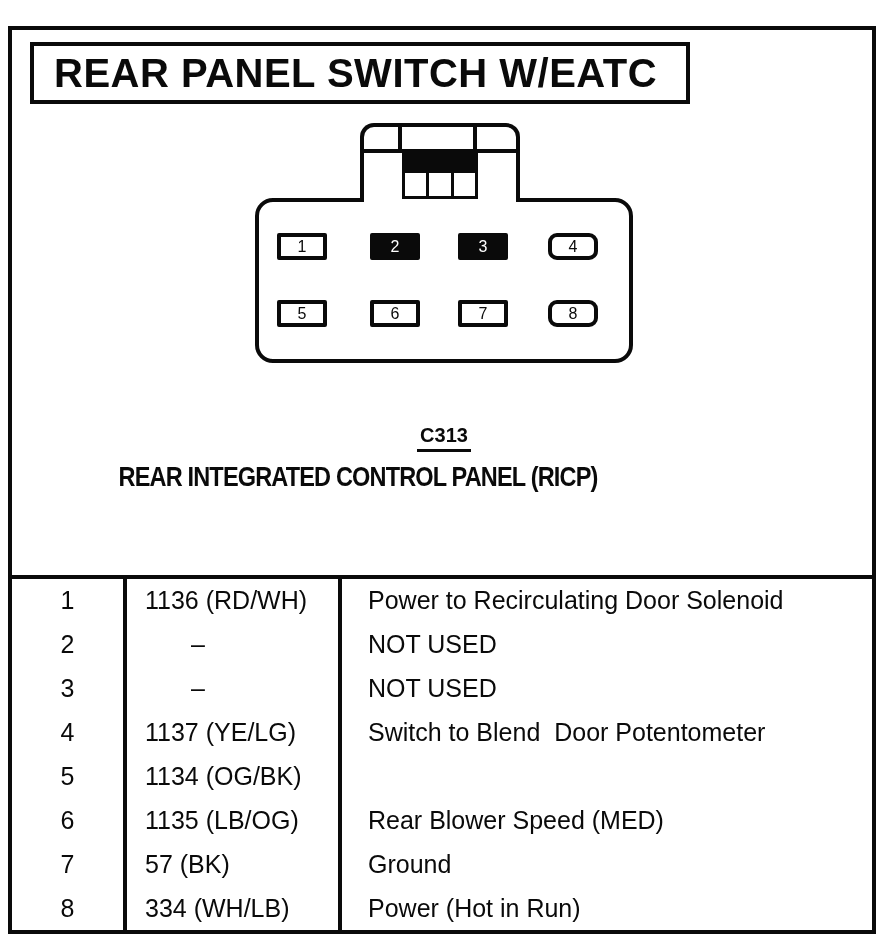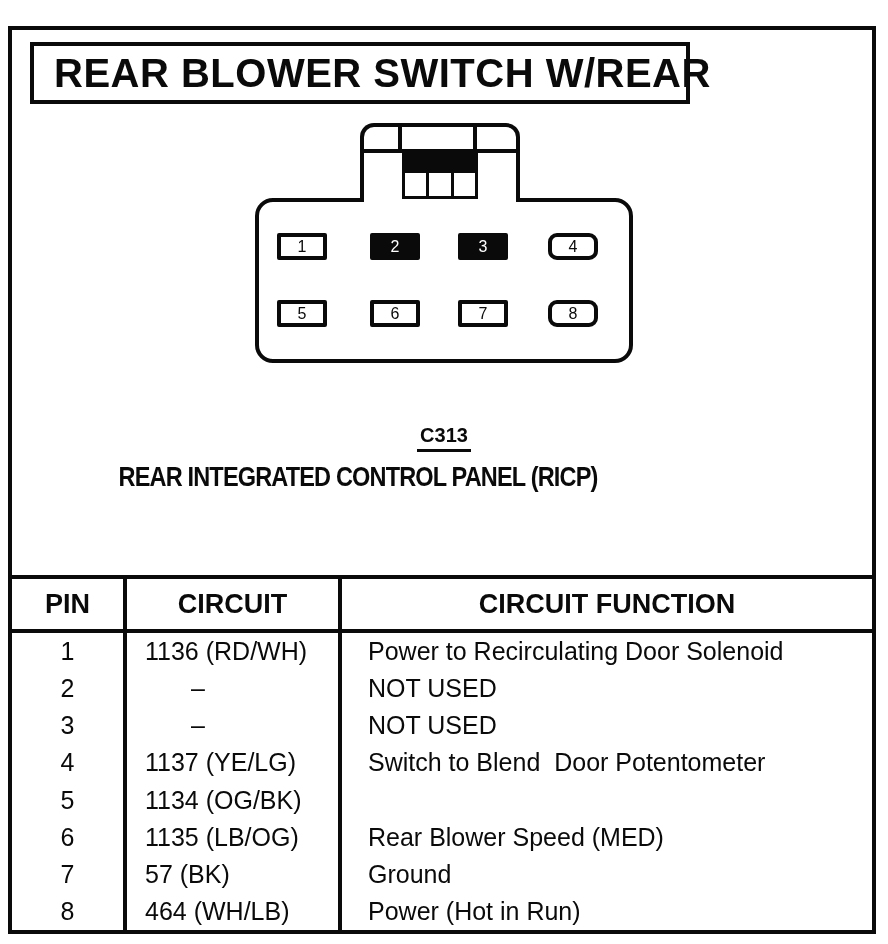--- a/index.html
+++ b/index.html
@@ -80,21 +80,21 @@
   .c3{flex:1;padding-left:26px;white-space:pre;}
 </style>
 </head>
 <body>
 
 <div class="page">
 
   <div class="abs outer-box"></div>
 
   <div class="abs title-box">
-    <span>REAR BLOWER SWITCH W/REAR</span>
+    <span>REAR PANEL SWITCH W/EATC</span>
   </div>
 
   <div class="abs conn-body"></div>
   <div class="abs conn-tab">
     <div class="abs tab-vline1"></div>
     <div class="abs tab-vline2"></div>
     <div class="abs tab-divider"></div>
     <div class="abs key-insert">
       <div class="key-black"></div>
       <div class="key-cells">
@@ -114,25 +114,20 @@
       <div class="pin" style="left: 458px; top: 300px;">7</div>
       <div class="pin rounded" style="left: 548px; top: 300px;">8</div>
     </div>
 
   <div class="abs c313-label">
     <span>C313</span>
   </div>
   <div class="abs ricp-label">REAR INTEGRATED CONTROL PANEL (RICP)</div>
 
   <div class="abs tbl">
-    <div class="thead">
-      <div class="hcell c1">PIN</div>
-      <div class="hcell c2" style="padding-left:0;justify-content:center;">CIRCUIT</div>
-      <div class="hcell c3" style="padding-left:0;justify-content:center;">CIRCUIT FUNCTION</div>
-    </div>
     <div class="tbody">
         <div class="trow">
           <div class="cell c1">1</div>
           <div class="cell c2">1136 (RD/WH)</div>
           <div class="cell c3">Power to Recirculating Door Solenoid</div>
         </div>
         <div class="trow">
           <div class="cell c1">2</div>
           <div class="cell c2 dash">–</div>
           <div class="cell c3">NOT USED</div>
@@ -156,19 +151,19 @@
           <div class="cell c2">1135 (LB/OG)</div>
           <div class="cell c3">Rear Blower Speed (MED)</div>
         </div>
         <div class="trow">
           <div class="cell c1">7</div>
           <div class="cell c2">57 (BK)</div>
           <div class="cell c3">Ground</div>
         </div>
         <div class="trow">
           <div class="cell c1">8</div>
-          <div class="cell c2">464 (WH/LB)</div>
+          <div class="cell c2">334 (WH/LB)</div>
           <div class="cell c3">Power (Hot in Run)</div>
         </div>
       </div>
   </div>
 
 </div>
 
 </body></html>

